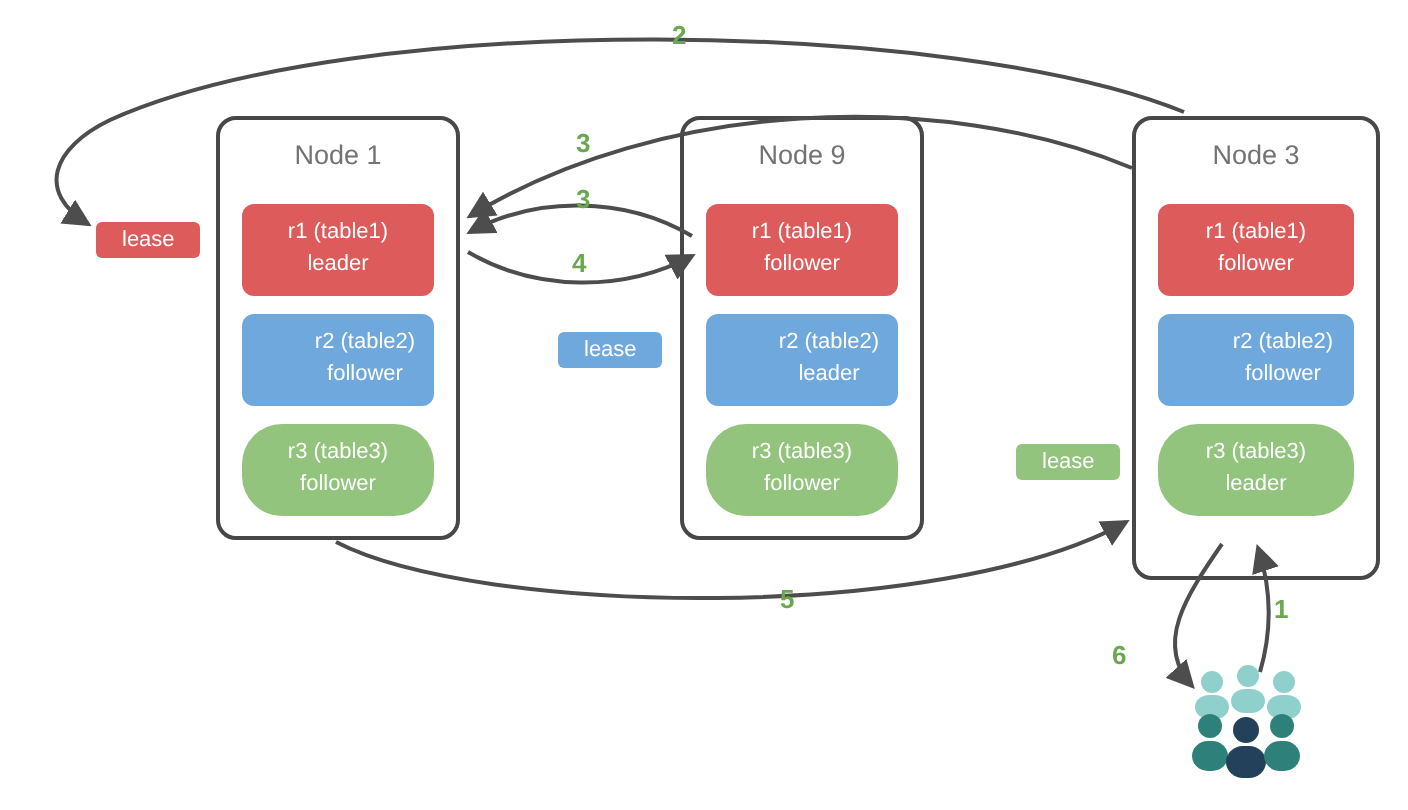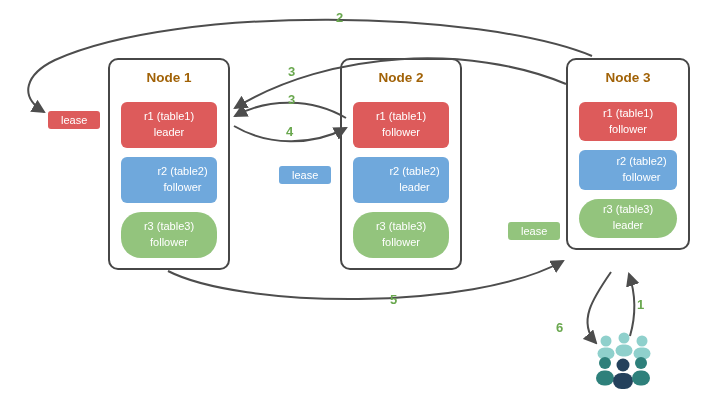--- a/index.html
+++ b/index.html
@@ -11,21 +11,21 @@
     position:absolute;
     background:#ffffff;
     border:2px solid var(--node-border, #474747);
     border-radius:10px;
     box-sizing:border-box;
     display:flex;flex-direction:column;align-items:center;
     padding:8px 11px 10px 11px;
     z-index:2;
   }
   .node-title{
-    font-weight:bold;font-size:13.5px;color:#a16207;
+    font-weight:normal;font-size:13.5px;color:#737373;
     margin:2px 0 8px 0;text-align:left;
   }
   .replica{
     width:100%;height:46px;border-radius:6px;color:#ffffff;
     display:flex;flex-direction:column;justify-content:center;align-items:center;
     font-size:11px;line-height:1.45;text-align:center;
     margin-top:9px;box-sizing:border-box;
   }
   .replica:first-of-type{margin-top:0;}
   .replica.red{background:var(--red, #dd5b5b);}
@@ -66,36 +66,36 @@
     <span>r2 (table2)</span>
     <span>follower</span>
   </div>
   <div class="replica green">
     <span>r3 (table3)</span>
     <span>follower</span>
   </div>
 </div>
 
 <div class="node" style="left:340px;top:58px;width:122px;height:212px;">
-  <div class="node-title">Node 2</div>
+  <div class="node-title">Node 9</div>
   <div class="replica red">
     <span>r1 (table1)</span>
     <span>follower</span>
   </div>
   <div class="replica blue">
     <span>r2 (table2)</span>
     <span>leader</span>
   </div>
   <div class="replica green">
     <span>r3 (table3)</span>
     <span>follower</span>
   </div>
 </div>
 
-<div class="node" style="left:566px;top:58px;width:124px;height:192px;">
+<div class="node" style="left:566px;top:58px;width:124px;height:232px;">
   <div class="node-title">Node 3</div>
   <div class="replica red">
     <span>r1 (table1)</span>
     <span>follower</span>
   </div>
   <div class="replica blue">
     <span>r2 (table2)</span>
     <span>follower</span>
   </div>
   <div class="replica green">

